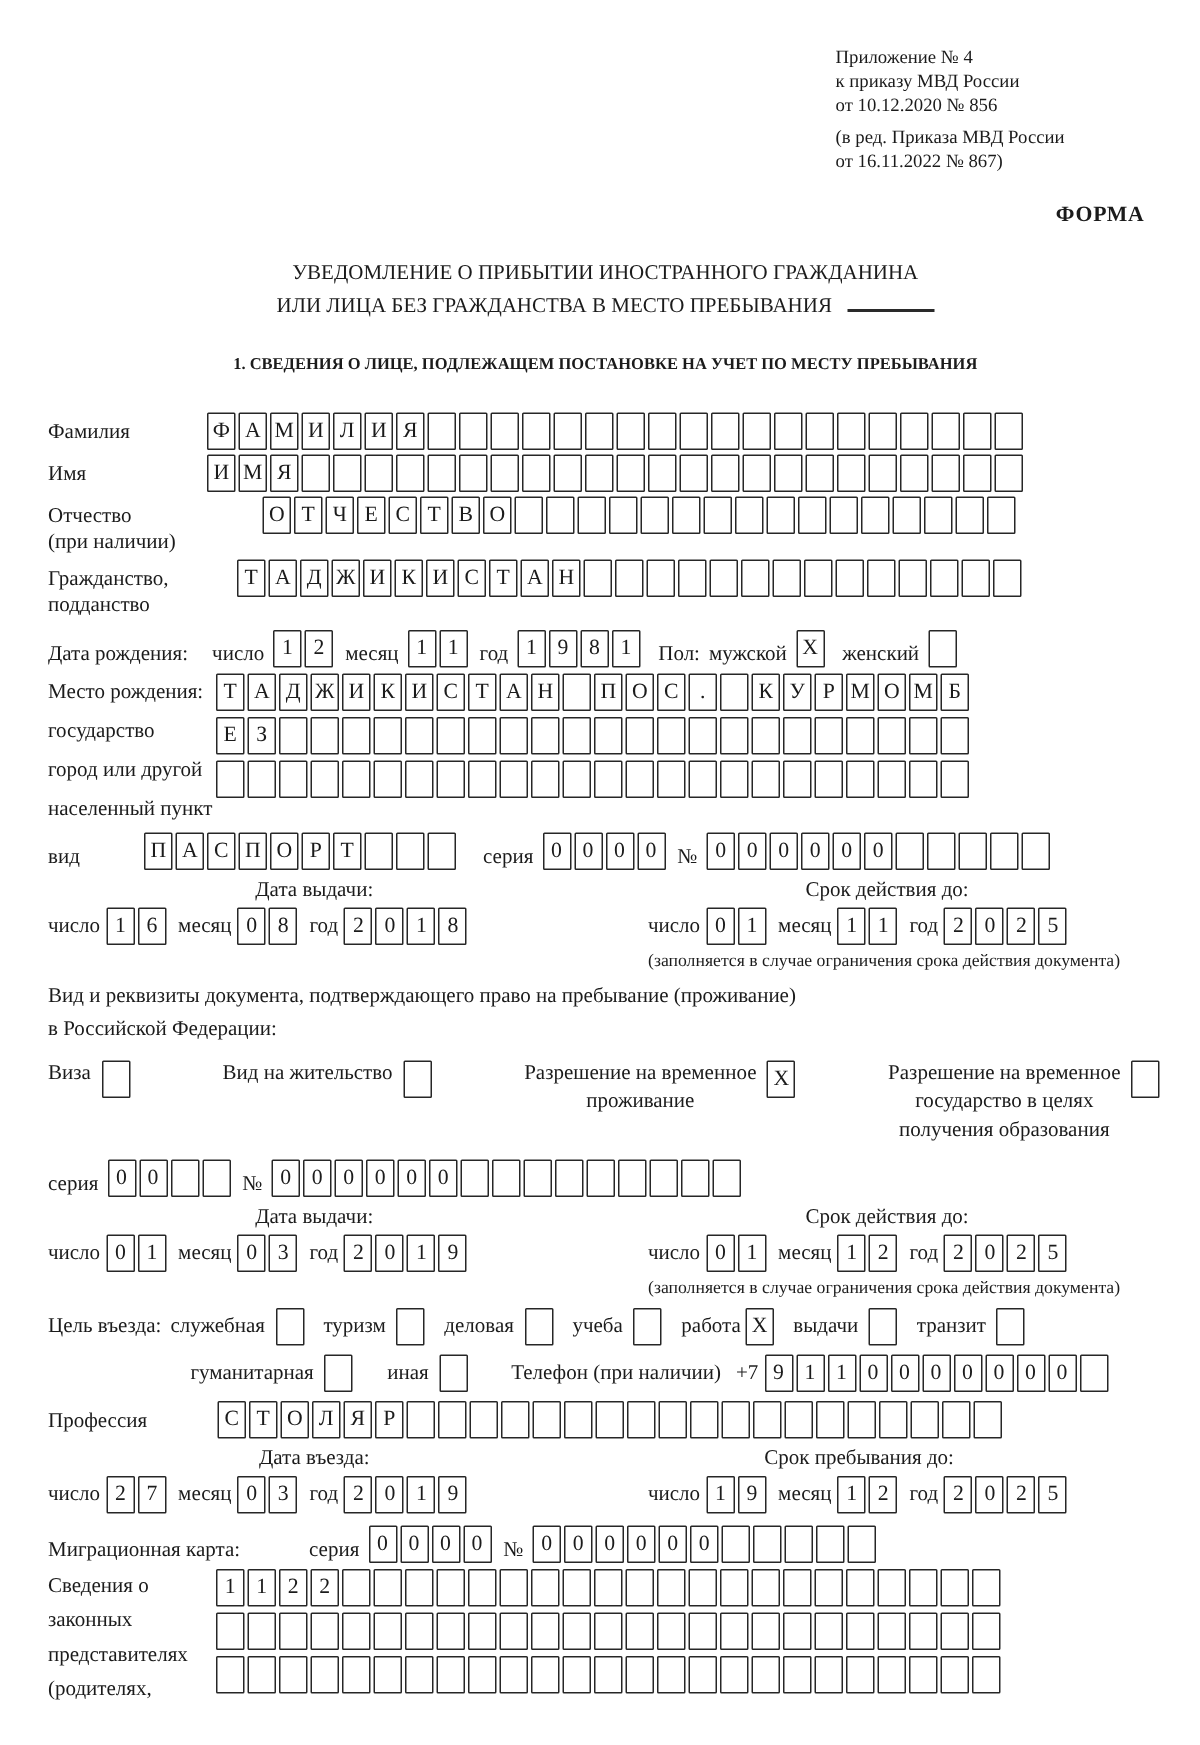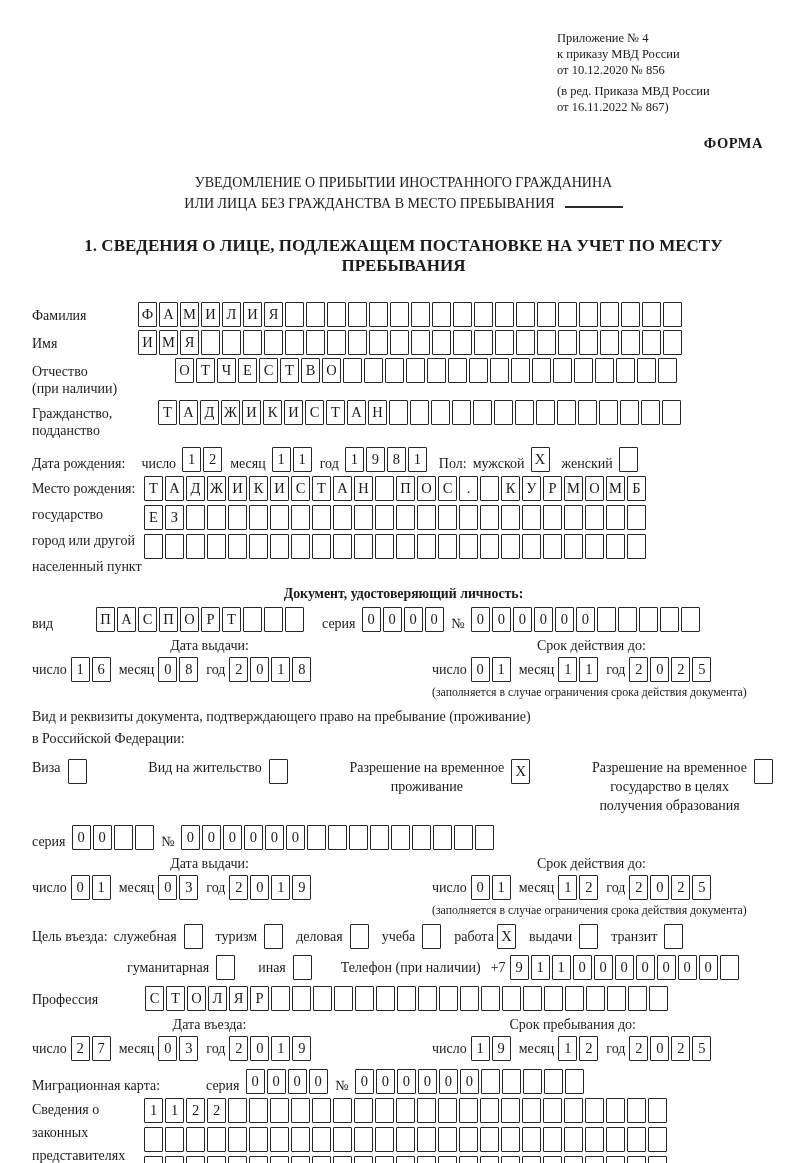--- a/index.html
+++ b/index.html
@@ -12,21 +12,21 @@
 
   
   .appendix{margin-left:auto;width:218px;font-size:12.5px;line-height:16px;}
   .appendix .rev{margin-top:5px;}
   .forma{margin-top:20px;text-align:right;padding-right:12px;font-weight:bold;font-size:14.5px;letter-spacing:.5px;}
 
   
   .title{margin-top:20px;text-align:center;font-weight:normal;font-size:14px;line-height:21px;}
   .title-underline{display:inline-block;width:58px;border-bottom:2px solid #2a2a2a;height:13px;margin-left:10px;}
 
-  .section-heading{margin-top:22px;text-align:center;font-weight:bold;font-size:17px;}
+  .section-heading{margin-top:22px;text-align:center;font-weight:bold;font-size:11px;}
 
   
   .cbox{
     width:17px;height:23px;border:1.8px solid #262626;border-radius:1px;
     margin-right:2px;display:flex;align-items:center;justify-content:center;
     font-size:14.5px;line-height:23px;flex:none;background:#fff;box-sizing:content-box;
   }
   .boxes{display:inline-flex;flex-wrap:nowrap;vertical-align:middle;}
 
   .frow{display:flex;align-items:flex-start;margin-bottom:3px;gap:18px;}
@@ -334,21 +334,20 @@
           <span class="cbox"></span>
           <span class="cbox"></span>
           <span class="cbox"></span>
           <span class="cbox"></span>
           <span class="cbox"></span>
           <span class="cbox"></span>
         </div>
     </div>
   </div>
 
-  <div class="doc-heading">Документ, удостоверяющий личность:</div>
 
   <div class="inline-row">
     <span class="lbl" style="width:58px;">вид</span>
     <span class="boxes">
         <span class="cbox">П</span>
         <span class="cbox">А</span>
         <span class="cbox">С</span>
         <span class="cbox">П</span>
         <span class="cbox">О</span>
         <span class="cbox">Р</span>

